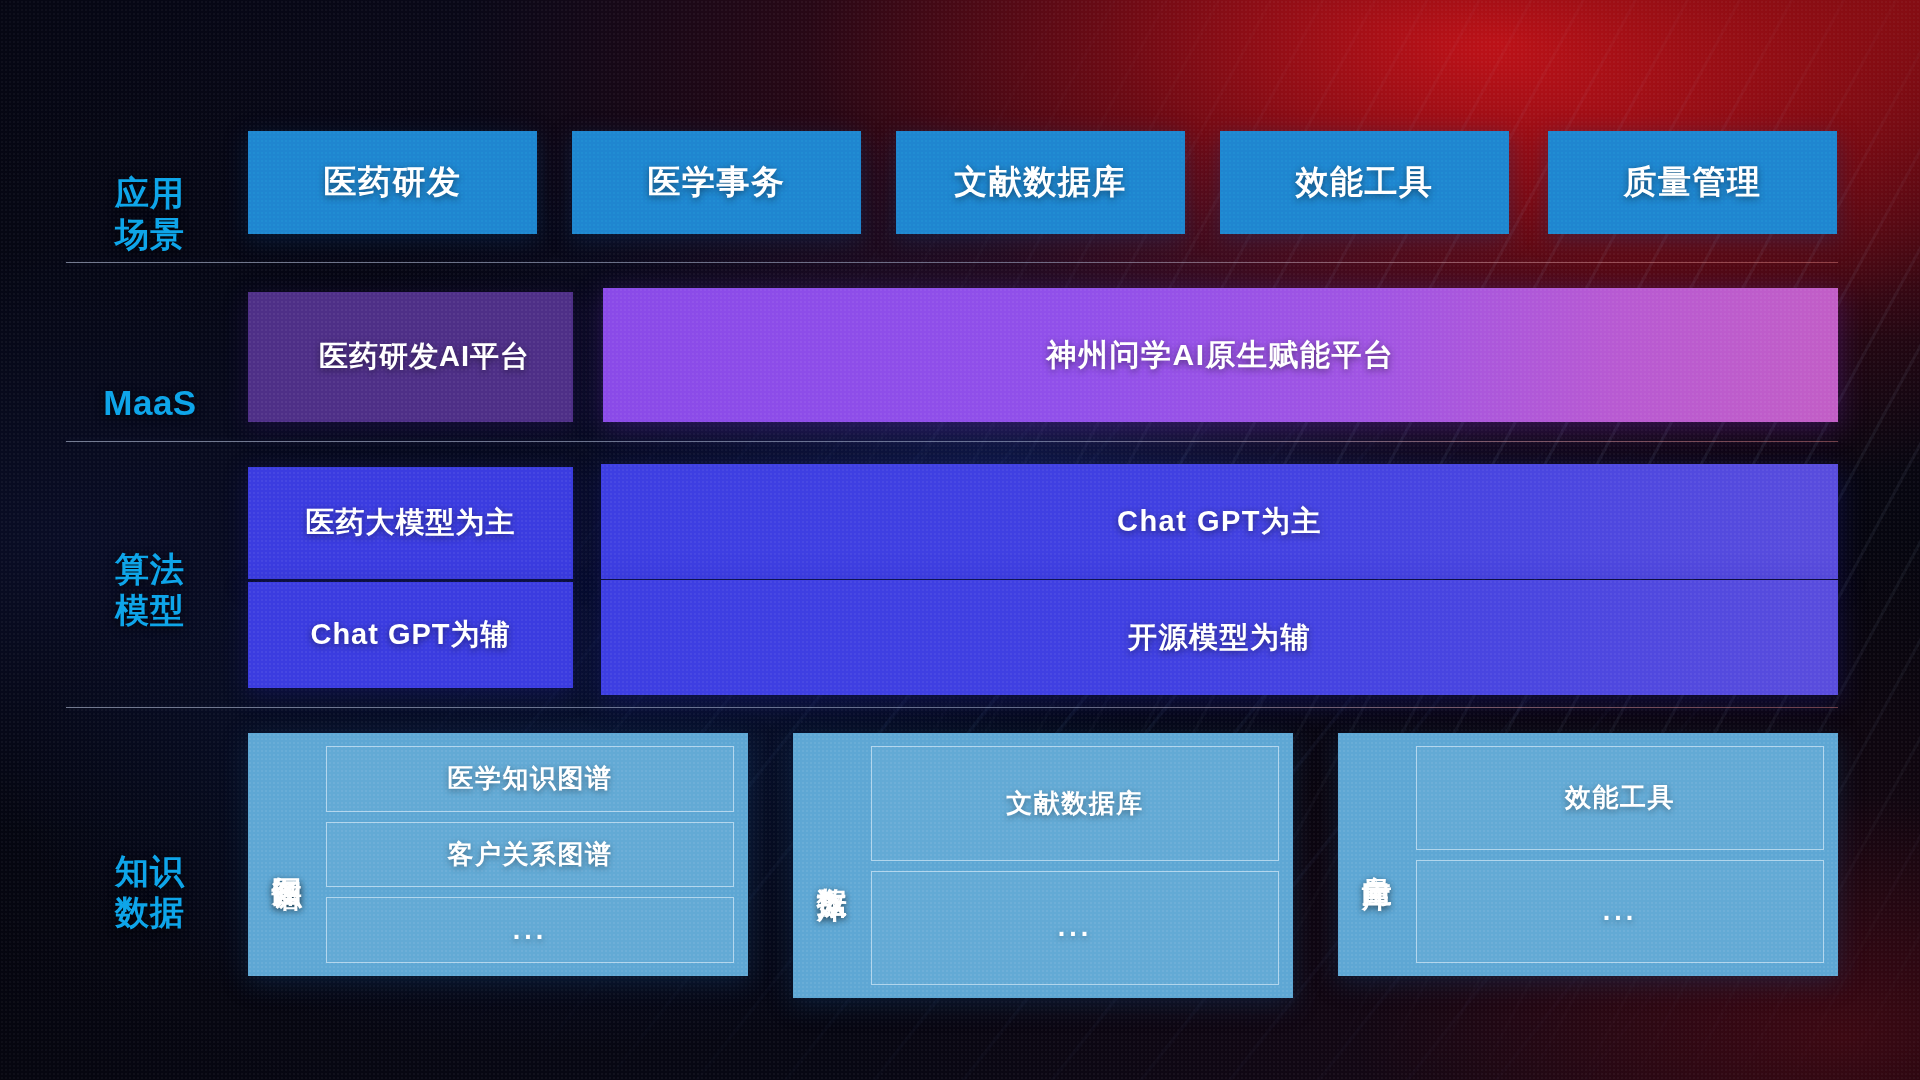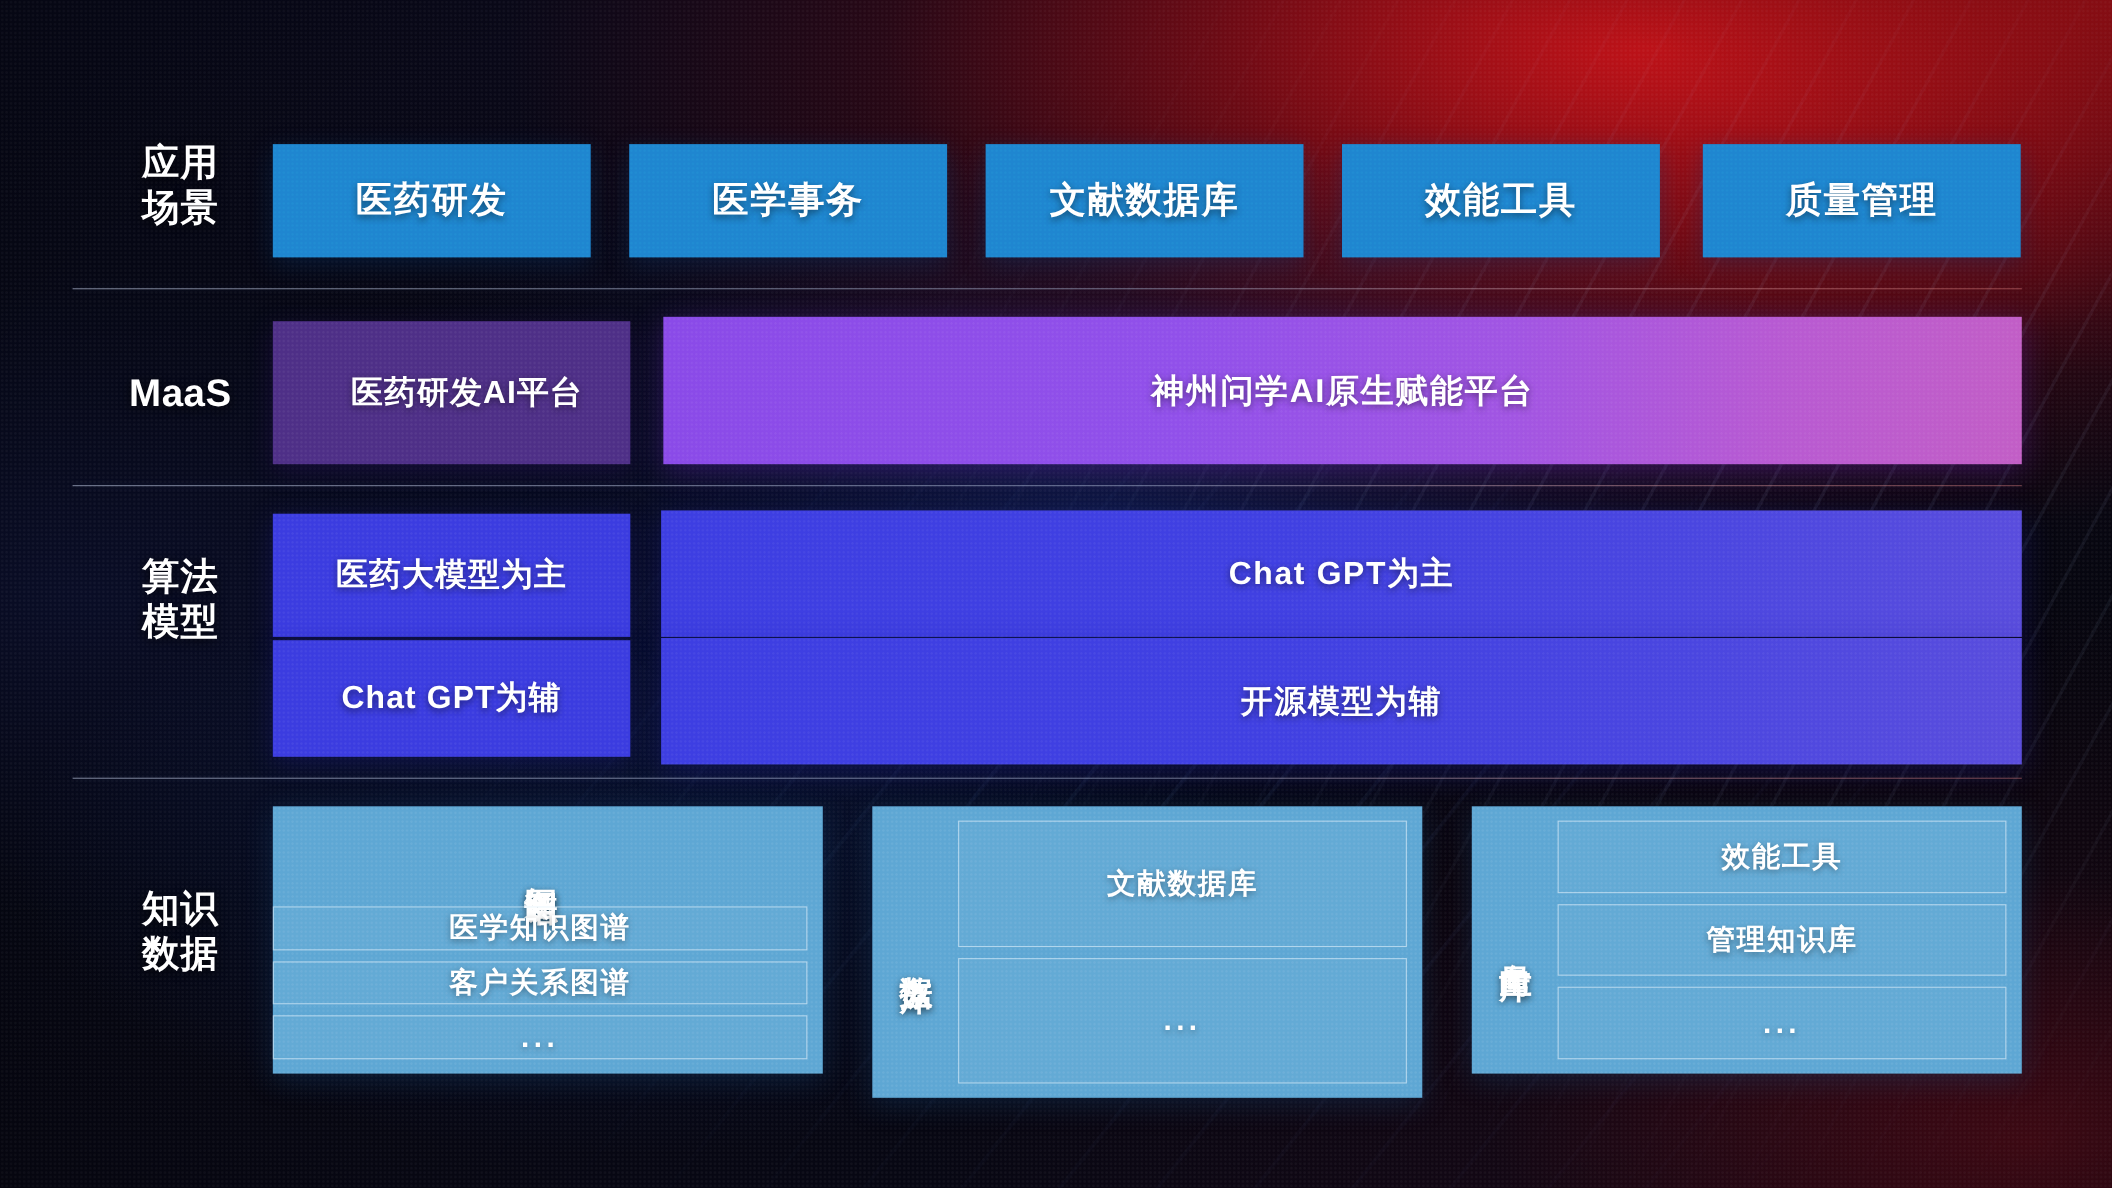--- a/index.html
+++ b/index.html
@@ -77,29 +77,30 @@
   
   #diagram {
     position: absolute;
     left: 0; top: 0;
     width: 1920px; height: 1080px;
   }
 
   .row-label {
     position: absolute;
     width: 168px;
-    left: 80px;
+    left: 66px;
     text-align: center;
-    color: #ffffff;
+    color: #0ea5e9;
     font-weight: 700;
     font-size: 34px;
     line-height: 1.22;
     letter-spacing: 1px;
     text-shadow: 0 2px 10px rgba(0,0,0,0.75);
     white-space: pre-line;
+    margin-top: 45px;
   }
   .row-label.latin { font-size: 35px; letter-spacing: .5px; }
 
   .divider {
     position: absolute;
     left: 66px;
     width: 1772px;
     height: 1px;
     background: linear-gradient(90deg,
       rgba(180,190,215,0.62) 0%,
@@ -264,40 +265,39 @@
 
     <div class="card algo-left" style="left:248px; top:582px; width:325px; height:106px;">Chat GPT为辅</div>
 
     <div class="card algo-right" style="left:601px; top:580px; width:1237px; height:115px;">开源模型为辅</div>
 
     <div class="divider" style="top:707px;"></div>
 
     <div class="row-label" style="top:806px;">知识
 数据</div>
 
-    <div class="kgroup" style="left:248px; top:733px; width:500px; height:243px;flex-direction:column;">
+    <div class="kgroup" style="left:248px; top:733px; width:500px; height:243px;">
       <div class="kgroup-title">知识图谱</div>
       <div class="kgroup-items">
         <div class="kitem">医学知识图谱</div>
         <div class="kitem">客户关系图谱</div>
         <div class="kitem ellipsis">...</div>
       </div>
     </div>
 
     <div class="kgroup" style="left:793px; top:733px; width:500px; height:265px;">
       <div class="kgroup-title">数据库</div>
       <div class="kgroup-items">
         <div class="kitem">文献数据库</div>
         <div class="kitem ellipsis">...</div>
       </div>
     </div>
 
     <div class="kgroup" style="left:1338px; top:733px; width:500px; height:243px;">
       <div class="kgroup-title">向量库</div>
       <div class="kgroup-items">
         <div class="kitem">效能工具</div>
-        <div class="kitem">管理知识库</div>
         <div class="kitem ellipsis">...</div>
       </div>
     </div>
 
   </div>
 </div>
 
 </body></html>

